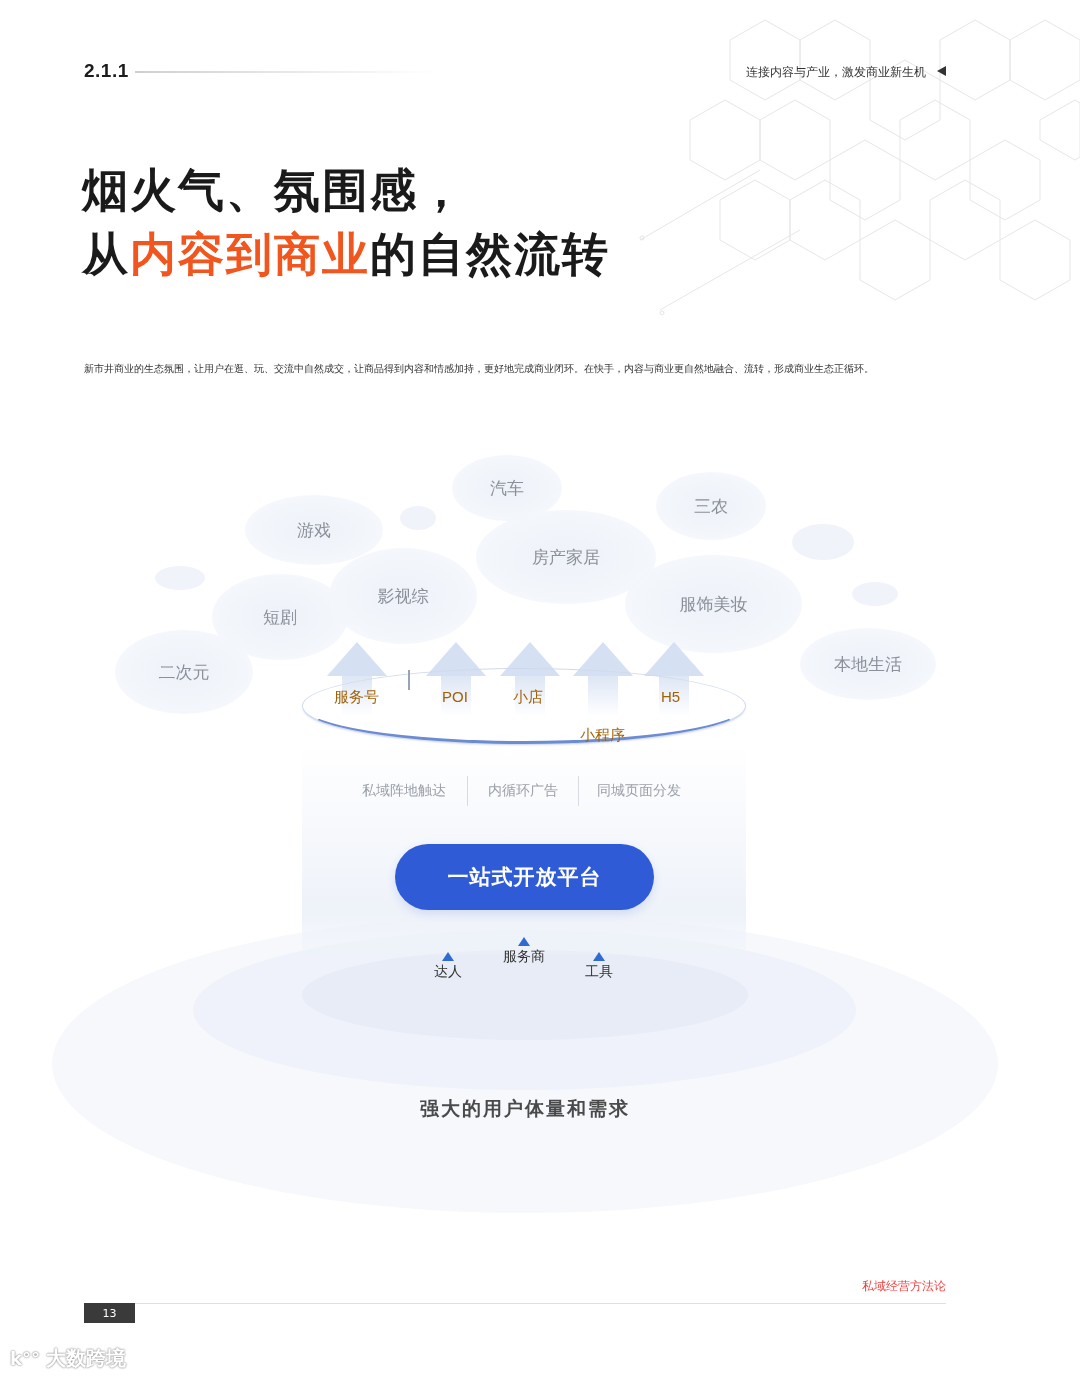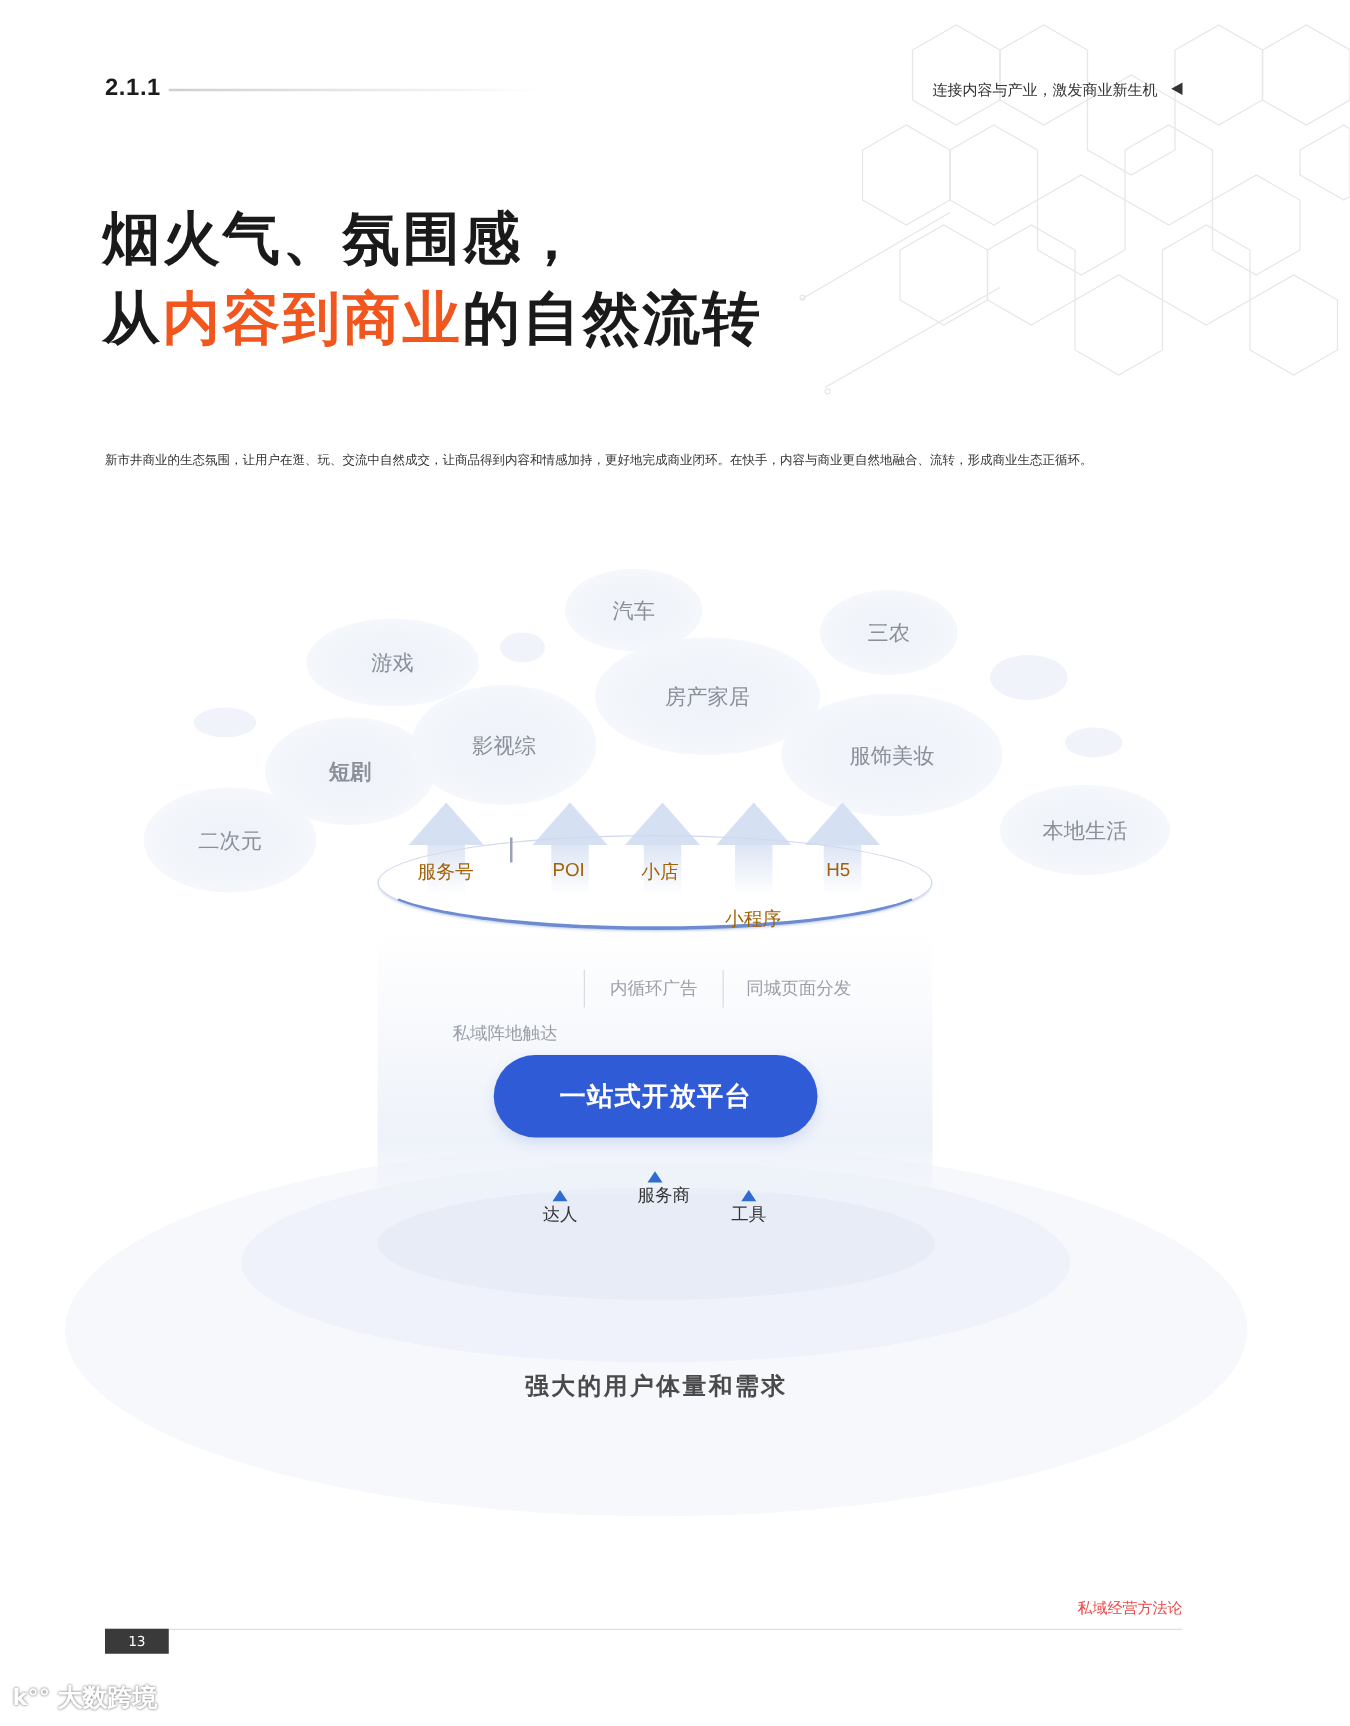--- a/index.html
+++ b/index.html
@@ -113,21 +113,21 @@
     </div>
   <div class="cloud" style="left:245px;top:495px;width:138px;height:70px;">
       <span>游戏</span>
     </div>
   <div class="cloud" style="left:656px;top:472px;width:110px;height:68px;">
       <span>三农</span>
     </div>
   <div class="cloud" style="left:476px;top:510px;width:180px;height:94px;">
       <span>房产家居</span>
     </div>
-  <div class="cloud" style="left:212px;top:574px;width:136px;height:86px;font-weight:bold;">
+  <div class="cloud" style="left:212px;top:574px;width:136px;height:86px;">
       <span>短剧</span>
     </div>
   <div class="cloud" style="left:329px;top:548px;width:148px;height:96px;">
       <span>影视综</span>
     </div>
   <div class="cloud" style="left:625px;top:555px;width:177px;height:98px;">
       <span>服饰美妆</span>
     </div>
   <div class="cloud" style="left:115px;top:630px;width:138px;height:84px;">
       <span>二次元</span>
@@ -160,33 +160,33 @@
   <div class="ring-top"></div>
   <div class="ring"></div>
 
   <div class="channel" style="left:334px;">服务号</div>
   <div class="ch-divider"></div>
   <div class="channel" style="left:442px;">POI</div>
   <div class="channel" style="left:513px;">小店</div>
   <div class="channel" style="left:580px;margin-top:38px;">小程序</div>
   <div class="channel" style="left:661px;">H5</div>
 
-  <div class="feat" style="left:362px;margin-top:36px;">私域阵地触达</div>
+  <div class="feat" style="left:362px;">私域阵地触达</div>
   <div class="feat-div" style="left:467px;"></div>
   <div class="feat" style="left:488px;">内循环广告</div>
   <div class="feat-div" style="left:578px;"></div>
   <div class="feat" style="left:597px;">同城页面分发</div>
 
   <div class="platform-btn">一站式开放平台</div>
 
   <div class="actor" style="left:426px;top:952px;width:44px;">
     <span class="tri"></span>
     <span>达人</span>
   </div>
-  <div class="actor" style="left:496px;top:937px;width:56px;text-align:right;">
+  <div class="actor" style="left:496px;top:937px;width:56px;">
     <span class="tri"></span>
     <span>服务商</span>
   </div>
   <div class="actor" style="left:577px;top:952px;width:44px;">
     <span class="tri"></span>
     <span>工具</span>
   </div>
 
   <div class="base-label">强大的用户体量和需求</div>
 </div>

